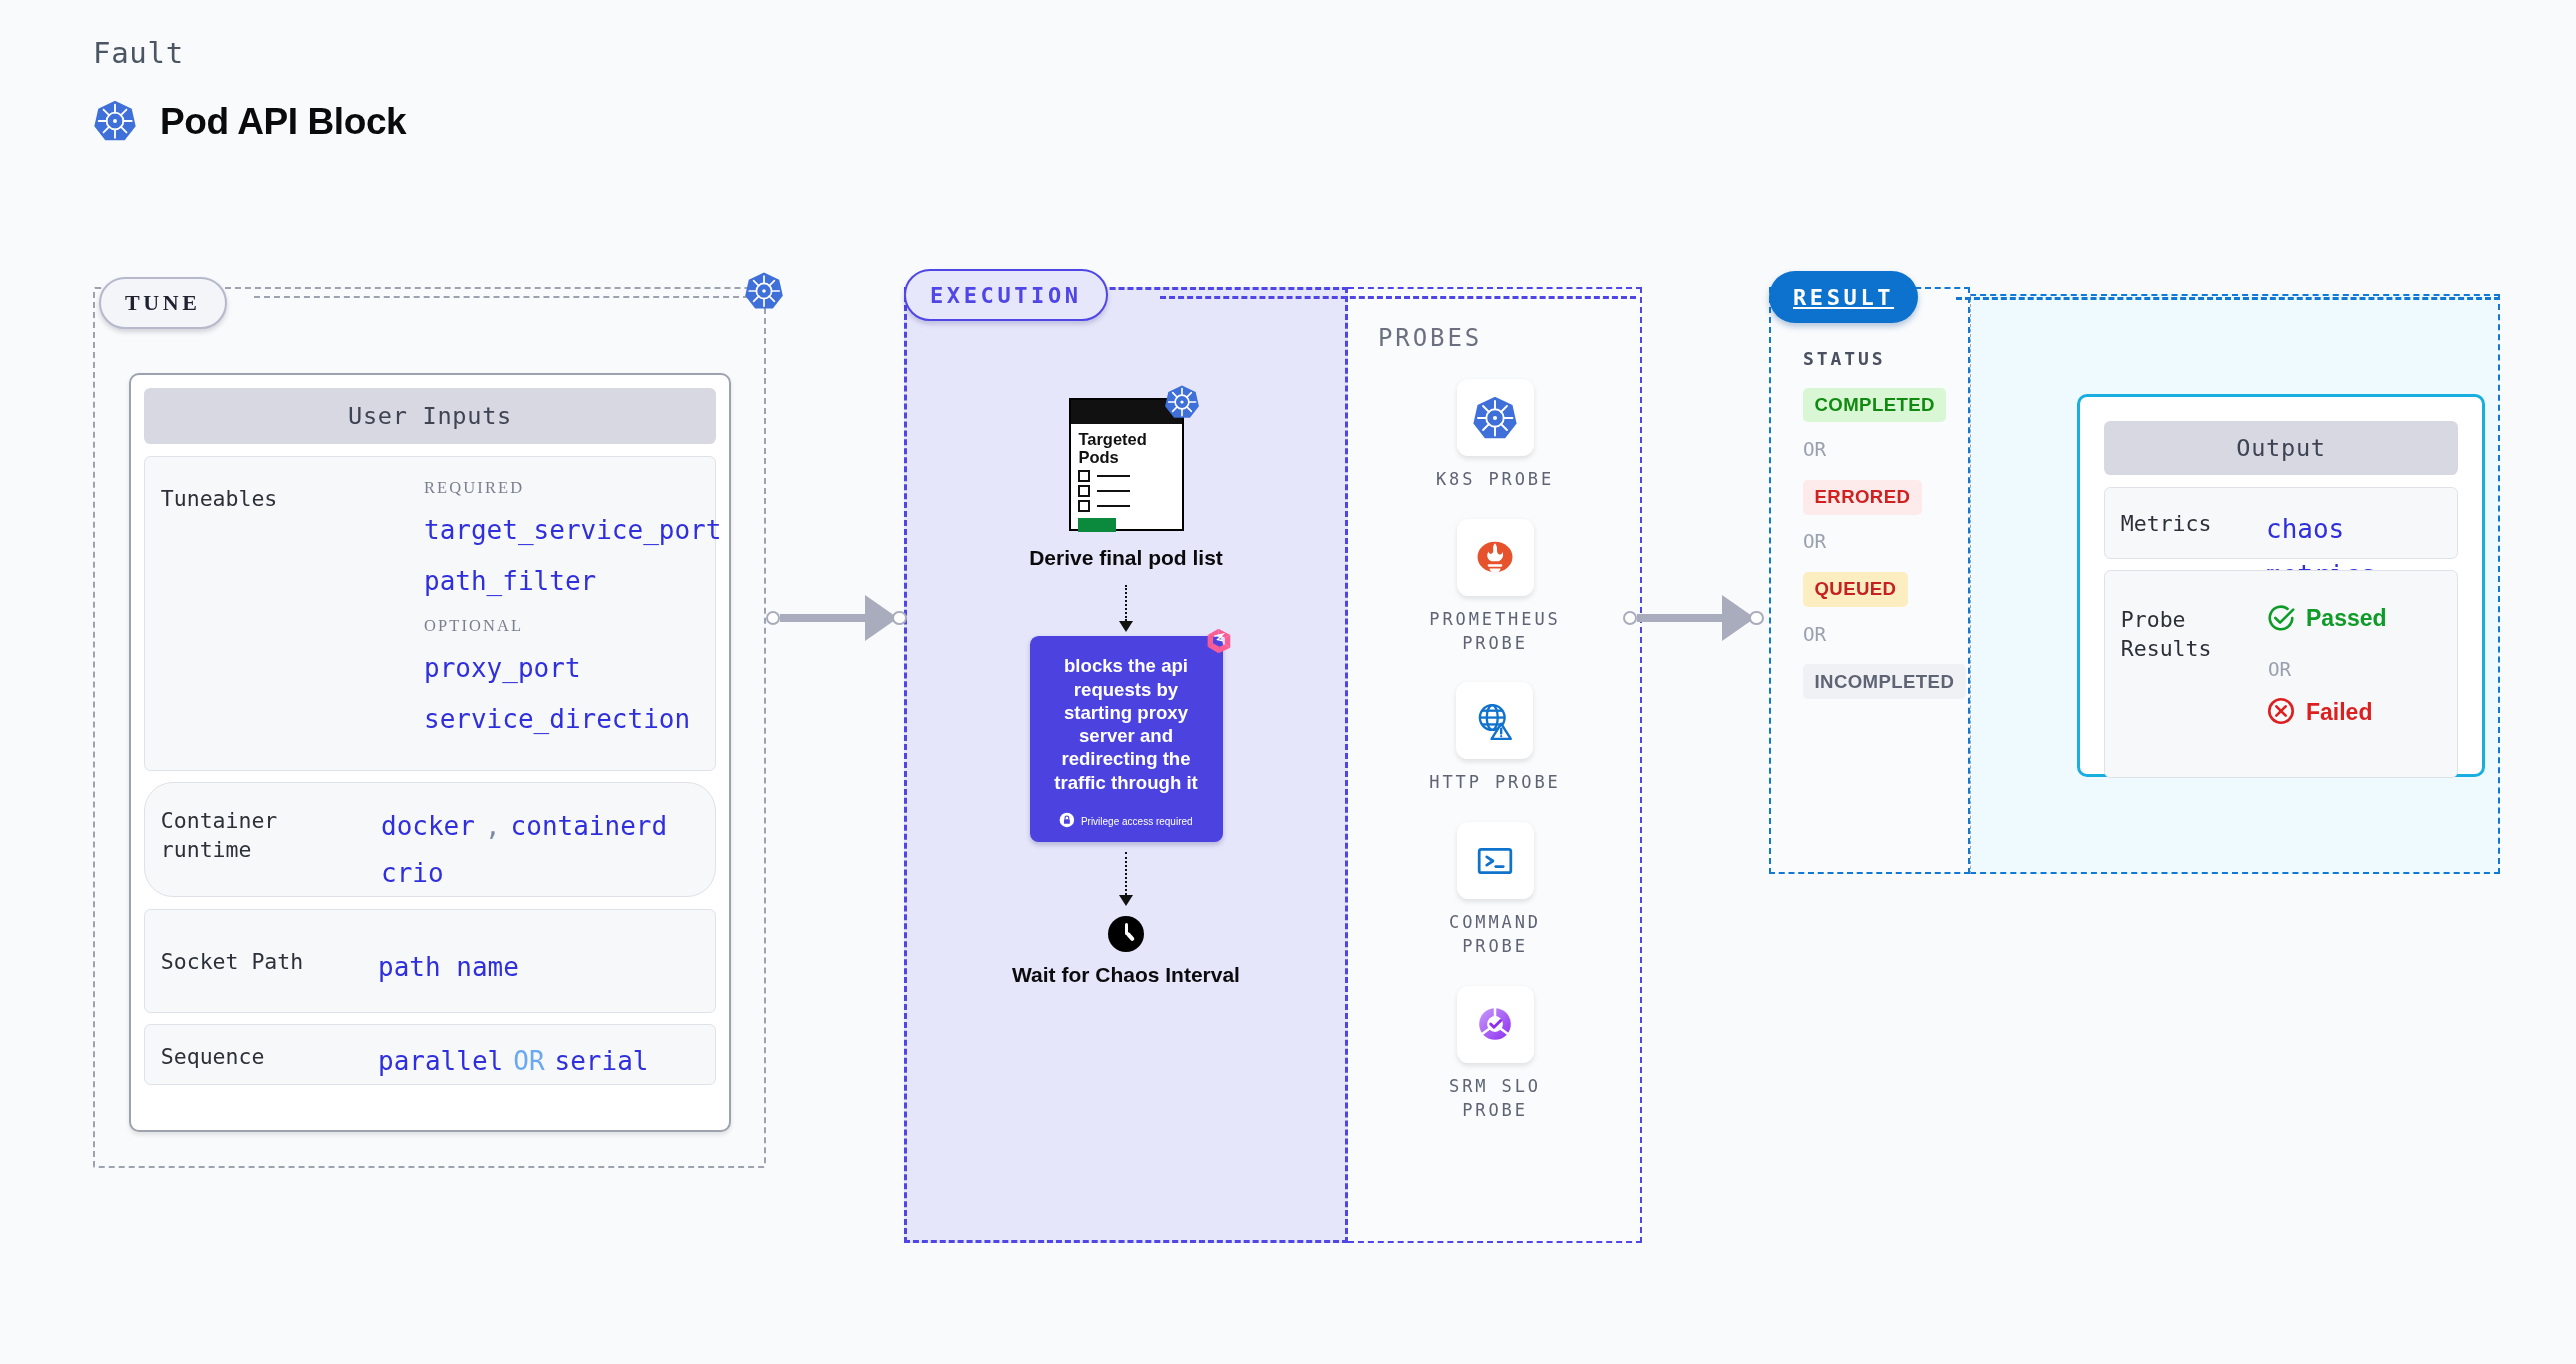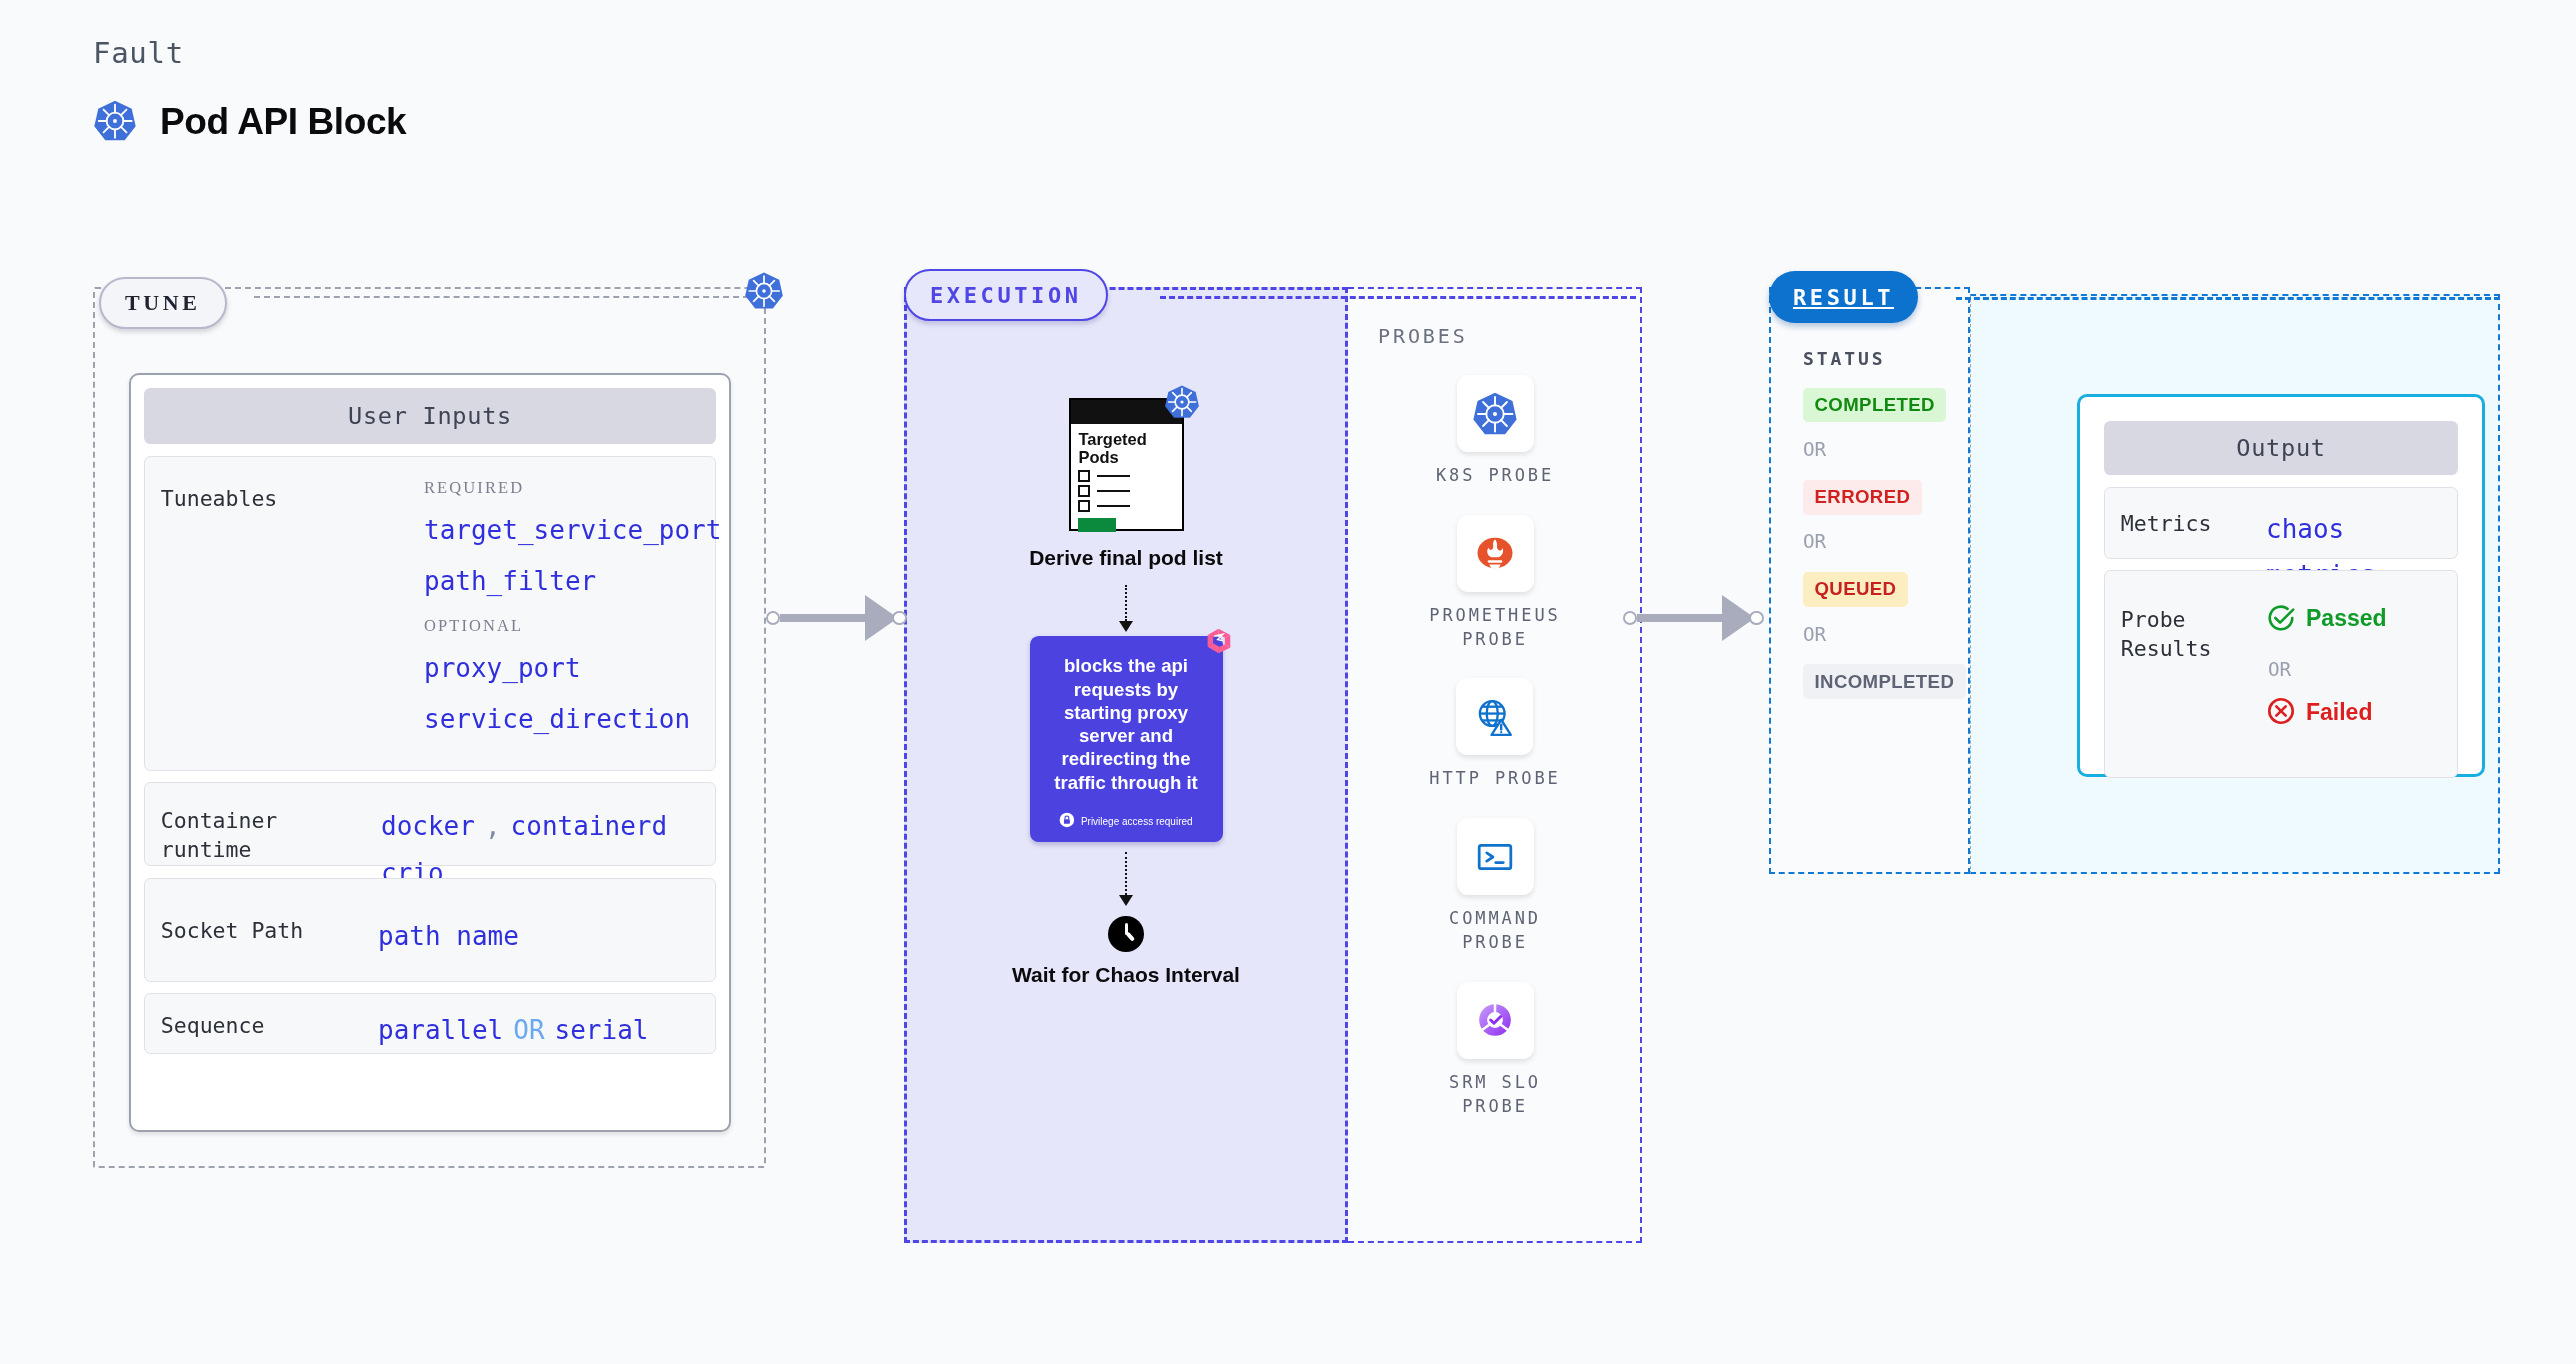--- a/index.html
+++ b/index.html
@@ -211,21 +211,21 @@
   }
 
   
   .probes-col {
     position: absolute; left: 1348px; top: 287px; width: 294px;
     display: flex; flex-direction: column; align-items: center; z-index: 3;
   }
   #probes-heading {
     align-self: flex-start; margin: 37px 0 0 30px;
     font-family: "DejaVu Sans Mono", monospace;
-    font-size: 20px; color: #6b7080; letter-spacing: 2.9px;
+    font-size: 24px; color: #6b7080; letter-spacing: 2.9px;
   }
   .probe-item { display: flex; flex-direction: column; align-items: center; margin-top: 27px; }
   .probe-tile {
     width: 77px; height: 77px; background: #fff;
     border-radius: 11.5px;
     box-shadow: 0 2.1px 5px rgba(0,0,0,.10);
     display: flex; align-items: center; justify-content: center;
   }
   .probe-label {
     margin-top: 12px;
@@ -349,21 +349,21 @@
     <div style="position:absolute; left:279px; top:21.5px;">
       <div class="small-caps">REQUIRED</div>
       <div class="row-value" style="margin-top:8.6px;">target_service_port</div>
       <div class="row-value" style="margin-top:4.3px;">path_filter</div>
       <div class="small-caps" style="margin-top:11.5px;">OPTIONAL</div>
       <div class="row-value" style="margin-top:8.6px;">proxy_port</div>
       <div class="row-value" style="margin-top:4.3px;">service_direction</div>
     </div>
   </div>
 
-  <div class="sub-card" style="margin-top:11.5px; height:84px; position:relative;">
+  <div class="sub-card" style="margin-top:11.5px; height:115px; position:relative;border-radius:29px;">
     <div class="row-label" style="position:absolute; left:15.8px; top:23px; width:179px;">Container runtime</div>
     <div style="position:absolute; left:236px; top:20px;">
       <div style="display:flex; gap:10px;">
         <span class="row-value">docker</span>
         <span class="row-value" style="color:#7b8aa8;">,</span>
         <span class="row-value">containerd</span>
       </div>
       <div class="row-value">crio</div>
     </div>
   </div>

